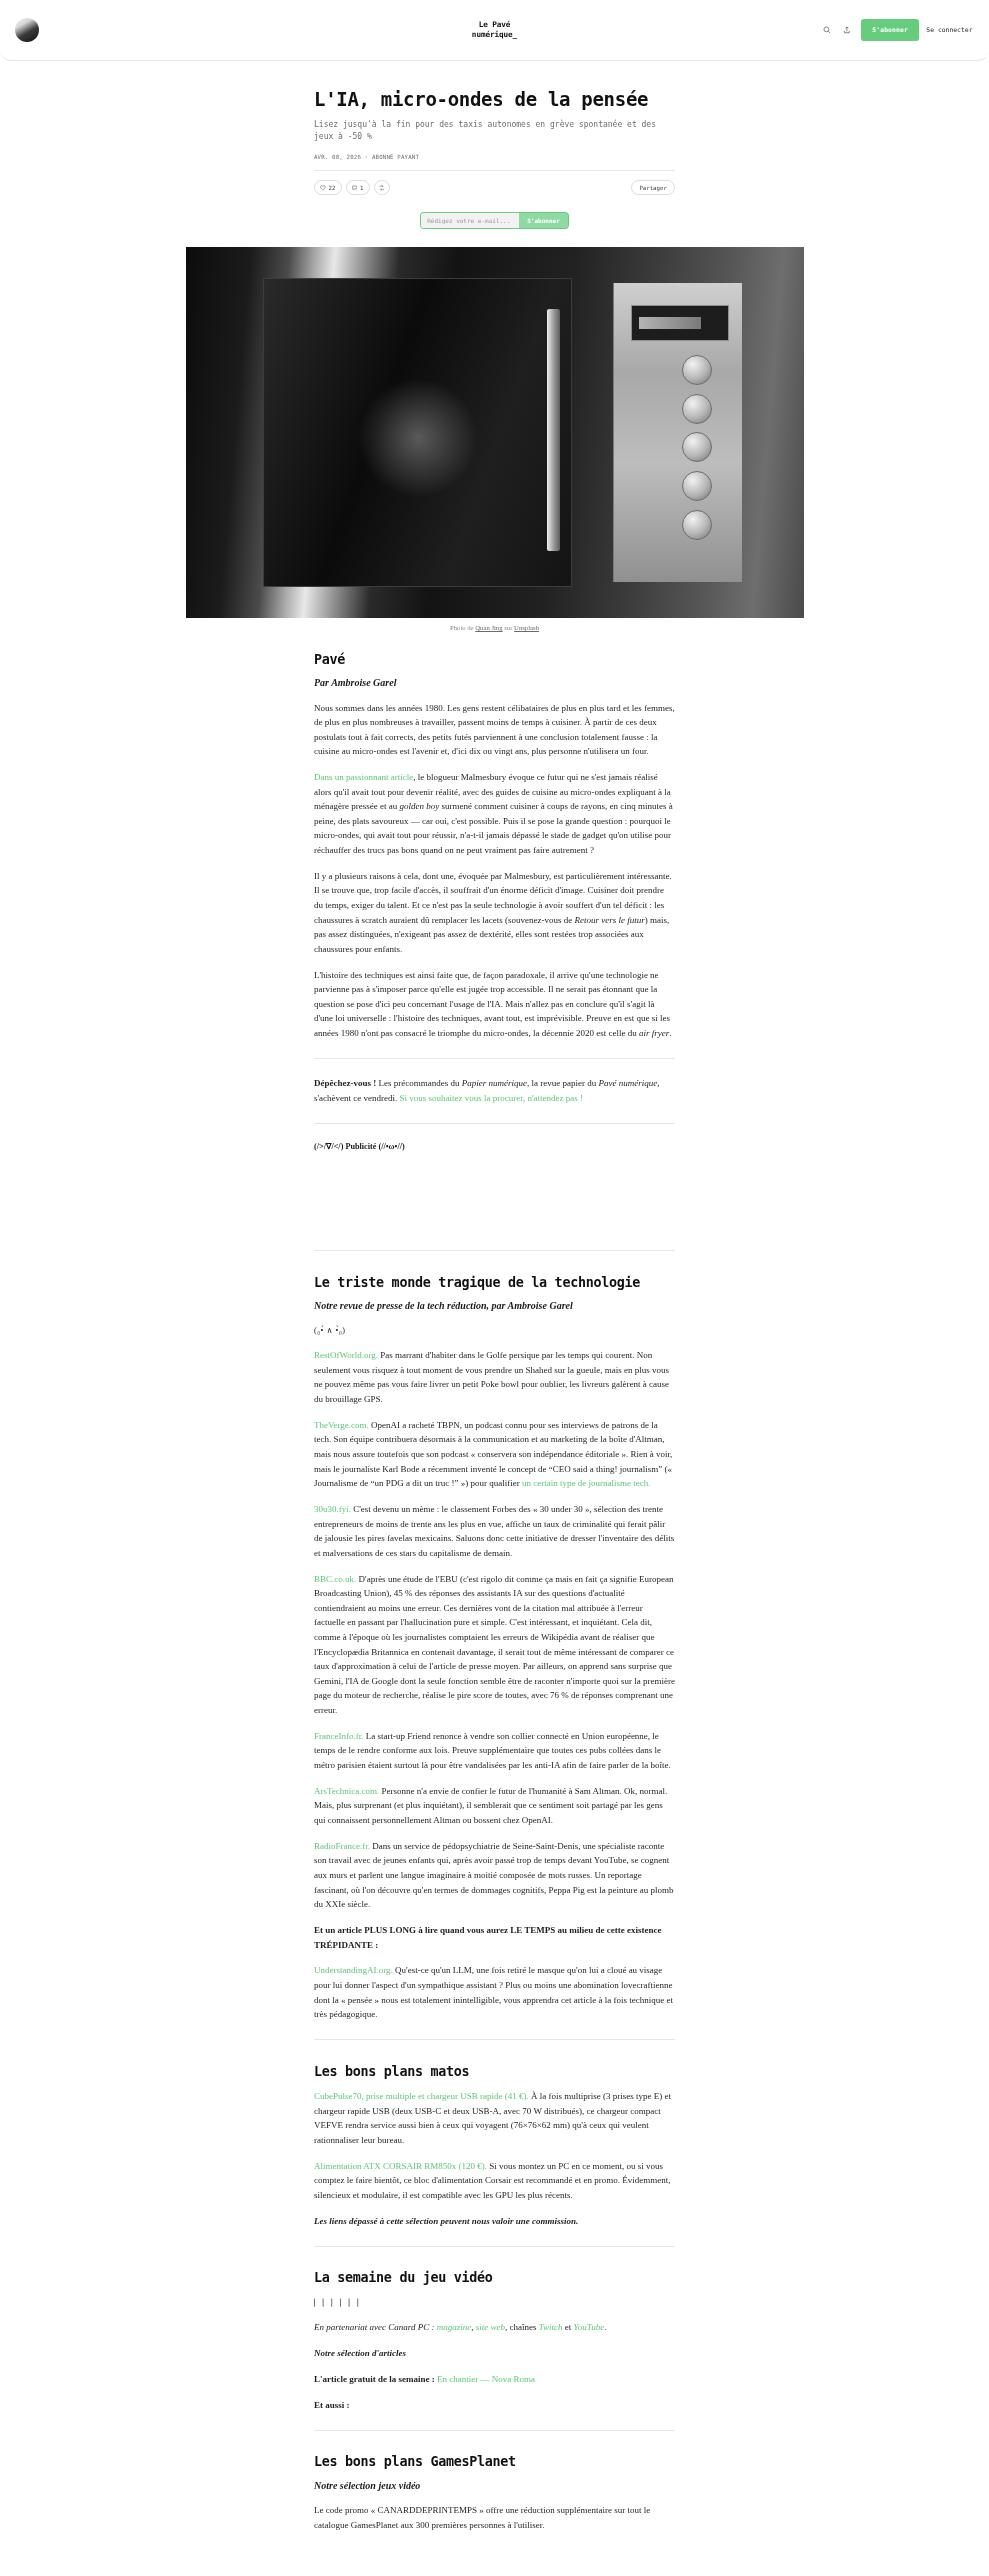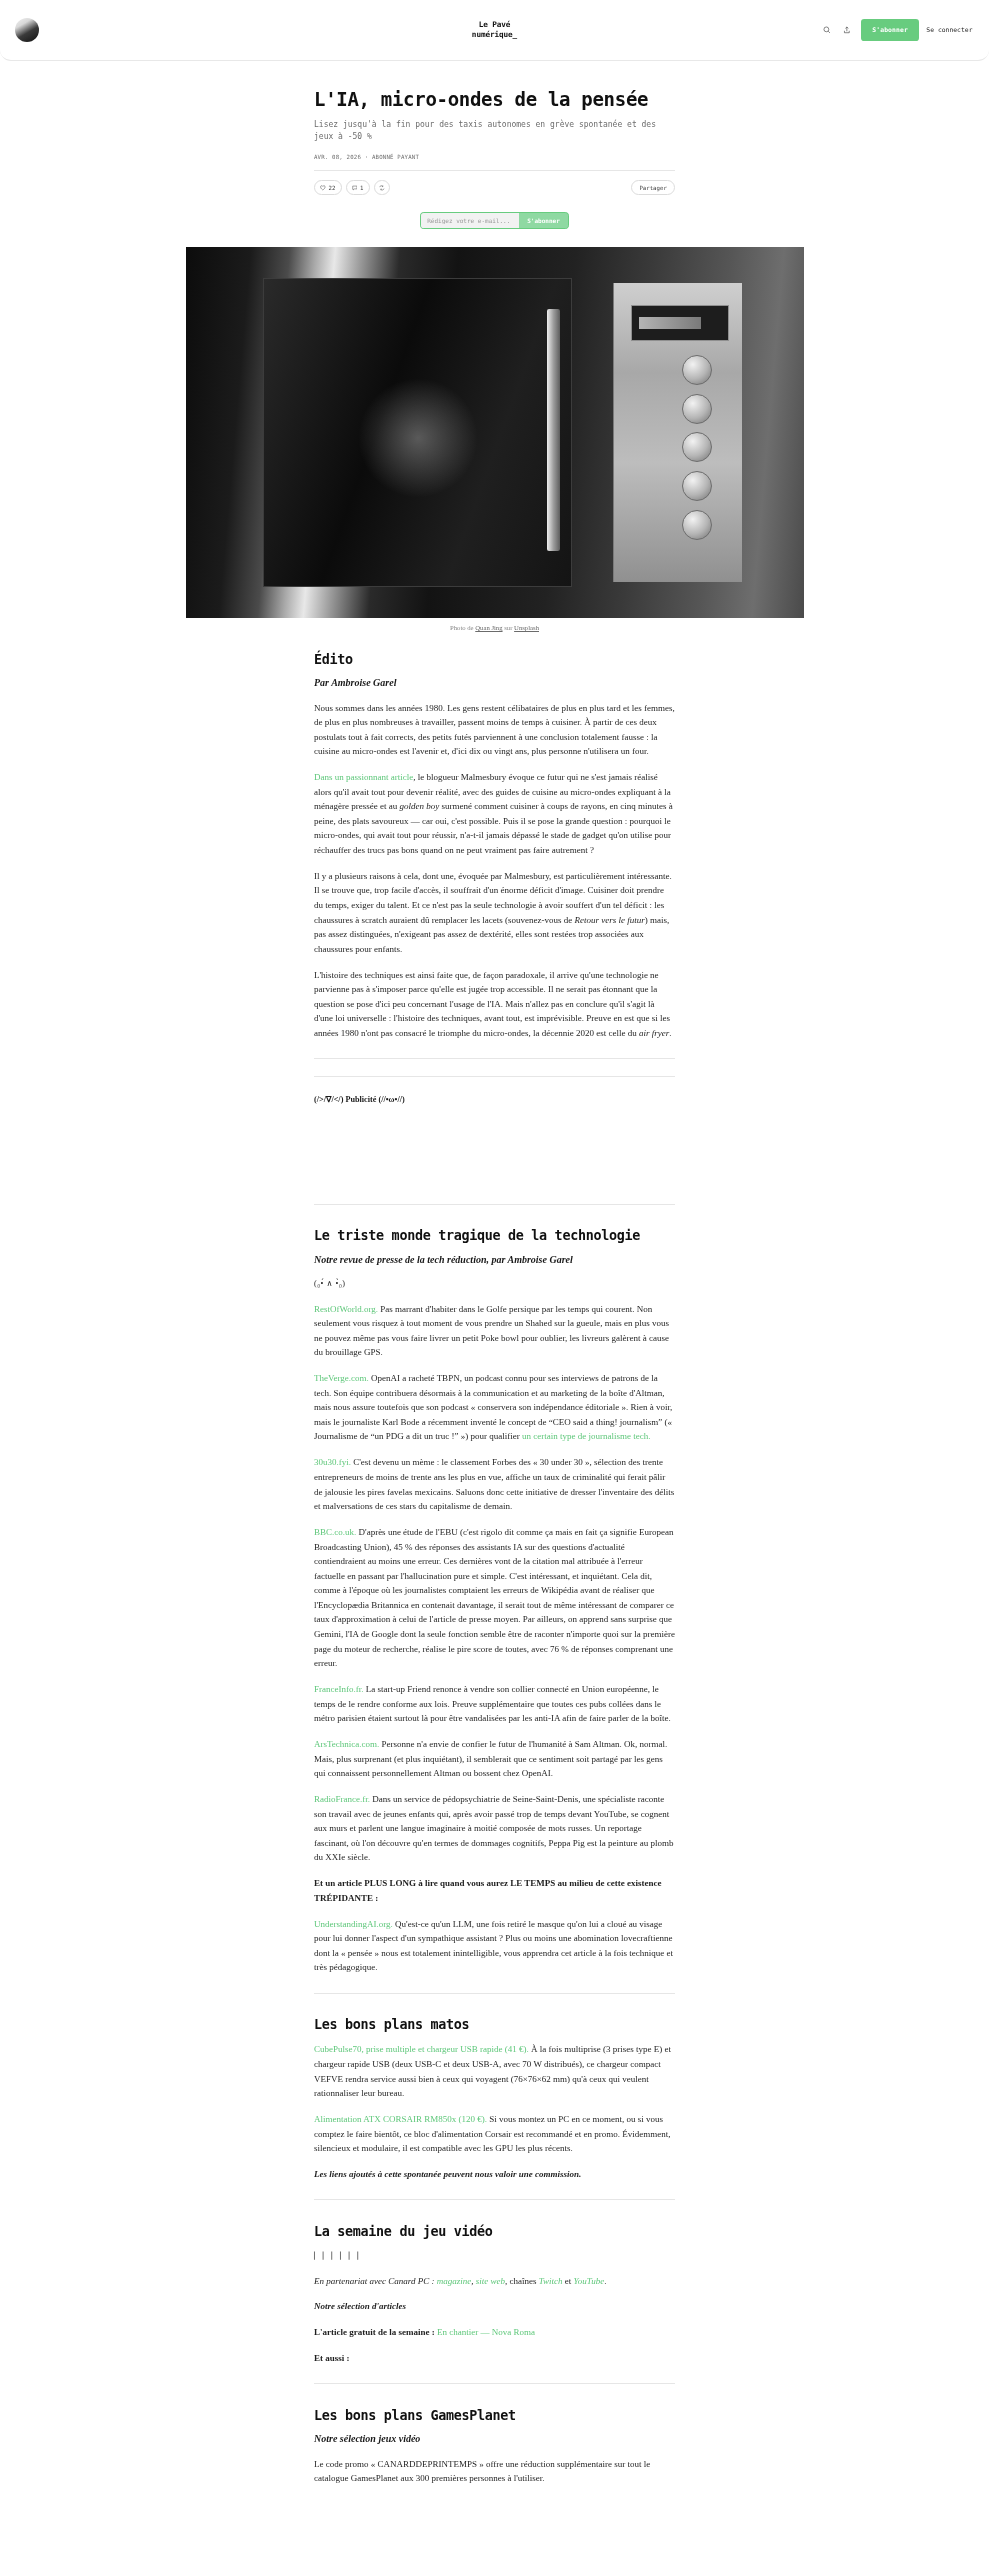--- a/index.html
+++ b/index.html
@@ -382,39 +382,42 @@
   </div>
 
   <div style="width:618px;margin:0 auto;">
     <div class="photo-credit">
       <span>Photo de </span><a>Quan Jing</a><span> sur </span><a>Unsplash</a>
     </div>
   </div>
 
   <div class="body-col">
 
-    <h2 class="sec first">Édito</h2>
+    <h2 class="sec first">Pavé</h2>
     <div class="byline">Par Ambroise Garel</div>
 
     <p class="para">Nous sommes dans les années 1980. Les gens restent célibataires de plus en plus tard et les femmes, de plus en plus nombreuses à travailler, passent moins de temps à cuisiner. À partir de ces deux postulats tout à fait corrects, des petits futés parviennent à une conclusion totalement fausse : la cuisine au micro-ondes est l'avenir et, d'ici dix ou vingt ans, plus personne n'utilisera un four.</p>
 
     <p class="para">
       <a class="lnk">Dans un passionnant article</a><span>, le blogueur Malmesbury évoque ce futur qui ne s'est jamais réalisé alors qu'il avait tout pour devenir réalité, avec des guides de cuisine au micro-ondes expliquant à la ménagère pressée et au </span><span class="em">golden boy</span><span> surmené comment cuisiner à coups de rayons, en cinq minutes à peine, des plats savoureux — car oui, c'est possible. Puis il se pose la grande question : pourquoi le micro-ondes, qui avait tout pour réussir, n'a-t-il jamais dépassé le stade de gadget qu'on utilise pour réchauffer des trucs pas bons quand on ne peut vraiment pas faire autrement ?</span>
     </p>
 
     <p class="para">
       <span>Il y a plusieurs raisons à cela, dont une, évoquée par Malmesbury, est particulièrement intéressante. Il se trouve que, trop facile d'accès, il souffrait d'un énorme déficit d'image. Cuisiner doit prendre du temps, exiger du talent. Et ce n'est pas la seule technologie à avoir souffert d'un tel déficit : les chaussures à scratch auraient dû remplacer les lacets (souvenez-vous de </span><span class="em">Retour vers le futur</span><span>) mais, pas assez distinguées, n'exigeant pas assez de dextérité, elles sont restées trop associées aux chaussures pour enfants.</span>
     </p>
 
     <p class="para">
       <span>L'histoire des techniques est ainsi faite que, de façon paradoxale, il arrive qu'une technologie ne parvienne pas à s'imposer parce qu'elle est jugée trop accessible. Il ne serait pas étonnant que la question se pose d'ici peu concernant l'usage de l'IA. Mais n'allez pas en conclure qu'il s'agit là d'une loi universelle : l'histoire des techniques, avant tout, est imprévisible. Preuve en est que si les années 1980 n'ont pas consacré le triomphe du micro-ondes, la décennie 2020 est celle du </span><span class="em">air fryer</span><span>.</span>
     </p>
 
     <div class="hr-sec"></div>
 
+    <p class="para">
+      <span class="bold">Dépêchez-vous !</span><span> Les précommandes du </span><span class="em">Papier numérique</span><span>, la revue papier du </span><span class="em">Pavé numérique</span><span>, s'achèvent ce vendredi. </span><a class="lnk">Si vous souhaitez vous la procurer, n'attendez pas !</a>
+    </p>
 
     <div class="hr-sec"></div>
 
     <div class="adline">
       <span>(/&gt;/∇/&lt;/)</span><span> Publicité </span><span>(//•ω•//)</span>
     </div>
     <div class="ad-slot"></div>
 
     <div class="hr-sec"></div>
 
@@ -451,21 +454,21 @@
 
     <div class="hr-sec"></div>
 
     <h2 class="sec">Les bons plans matos</h2>
     <p class="para">
       <a class="lnk">CubePulse70, prise multiple et chargeur USB rapide (41 €).</a><span> À la fois multiprise (3 prises type E) et chargeur rapide USB (deux USB-C et deux USB-A, avec 70 W distribués), ce chargeur compact VEFVE rendra service aussi bien à ceux qui voyagent (76×76×62 mm) qu'à ceux qui veulent rationnaliser leur bureau.</span>
     </p>
     <p class="para">
       <a class="lnk">Alimentation ATX CORSAIR RM850x (120 €).</a><span> Si vous montez un PC en ce moment, ou si vous comptez le faire bientôt, ce bloc d'alimentation Corsair est recommandé et en promo. Évidemment, silencieux et modulaire, il est compatible avec les GPU les plus récents.</span>
     </p>
-    <p class="para em bold">Les liens ajoutés à cette spontanée peuvent nous valoir une commission.</p>
+    <p class="para em bold">Les liens dépassé à cette sélection peuvent nous valoir une commission.</p>
 
     <div class="hr-sec"></div>
 
     <h2 class="sec">La semaine du jeu vidéo</h2>
     <p class="para kao">⎸⎸⎸⎸⎸⎸</p>
     <p class="para">
       <span class="em">En partenariat avec Canard PC : </span><a class="lnk em">magazine</a>, <a class="lnk em">site web</a><span>, chaînes </span><a class="lnk em">Twitch</a><span> et </span><a class="lnk em">YouTube</a>.
     </p>
     <p class="para em bold">Notre sélection d'articles</p>
     <p class="para">

